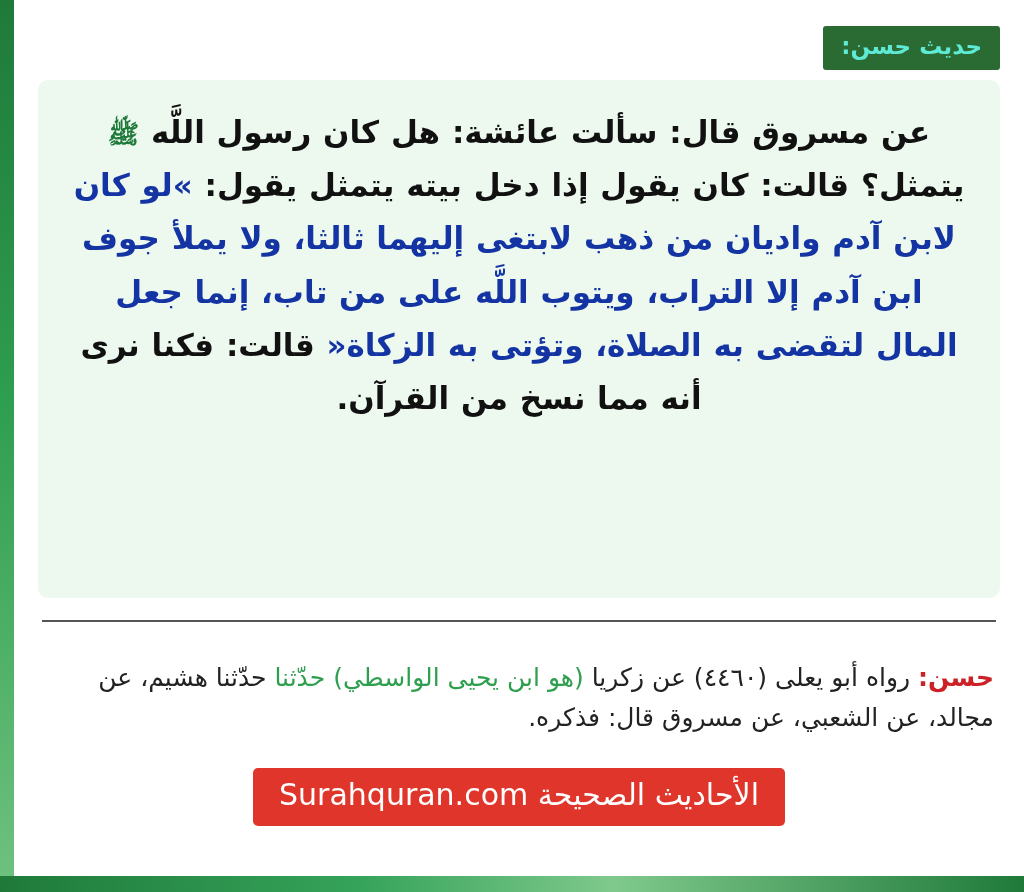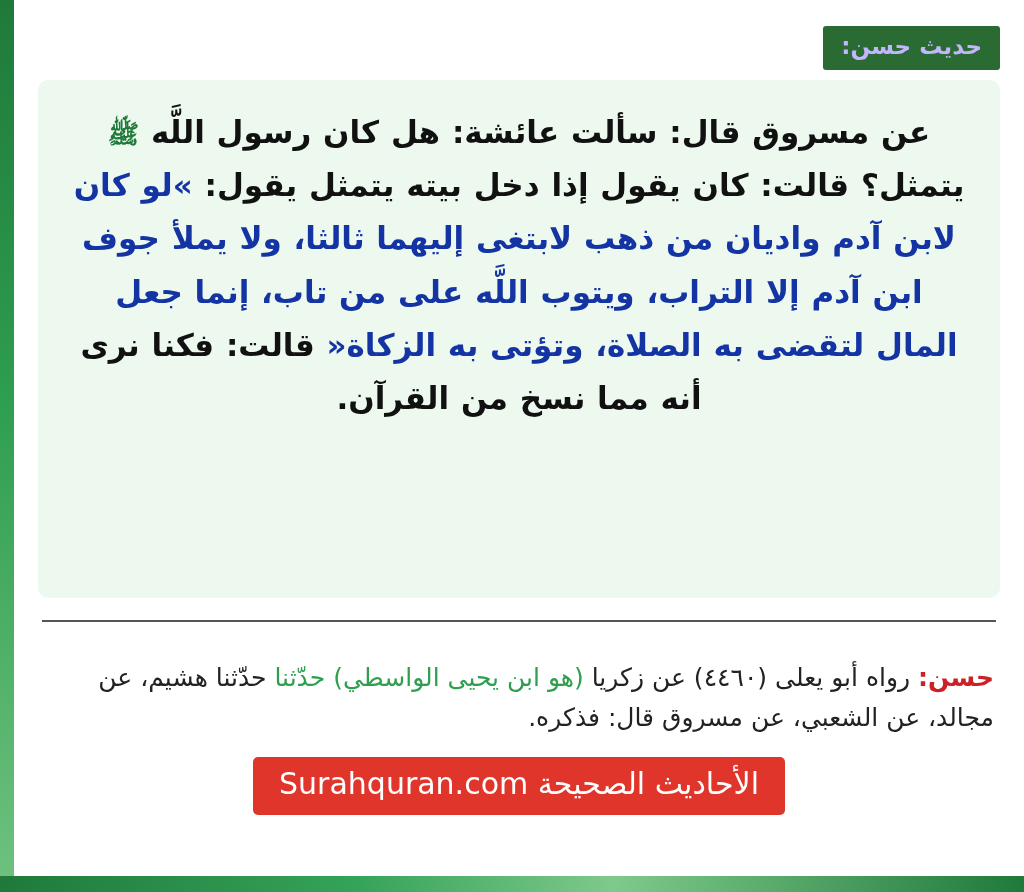--- a/index.html
+++ b/index.html
@@ -46,21 +46,21 @@
   }
 
   
   .grade-row {
     display: flex;
     justify-content: flex-start;
     width: 100%;
   }
   .grade-badge {
     background: #2a6b33;
-    color: #c4b5fd;
+    color: #5eead4;
     font-size: 23px;
     font-weight: bold;
     padding: 7px 18px 9px 18px;
     border-radius: 3px;
     line-height: 1.2;
     letter-spacing: 0;
   }
 
   
   .hadith-card {
@@ -104,21 +104,21 @@
   .source .grade-word {
     color: #cc2127;
     font-weight: bold;
   }
   .source .isnad {
     color: #2e9e4f;
   }
 
   
   .footer-row {
-    margin-top: 18px;
+    margin-top: 29px;
     display: flex;
     justify-content: center;
   }
   .site-badge {
     background: #e0352b;
     color: #ffffff;
     font-size: 30px;
     padding: 9px 26px 13px 26px;
     border-radius: 5px;
     line-height: 1.2;

